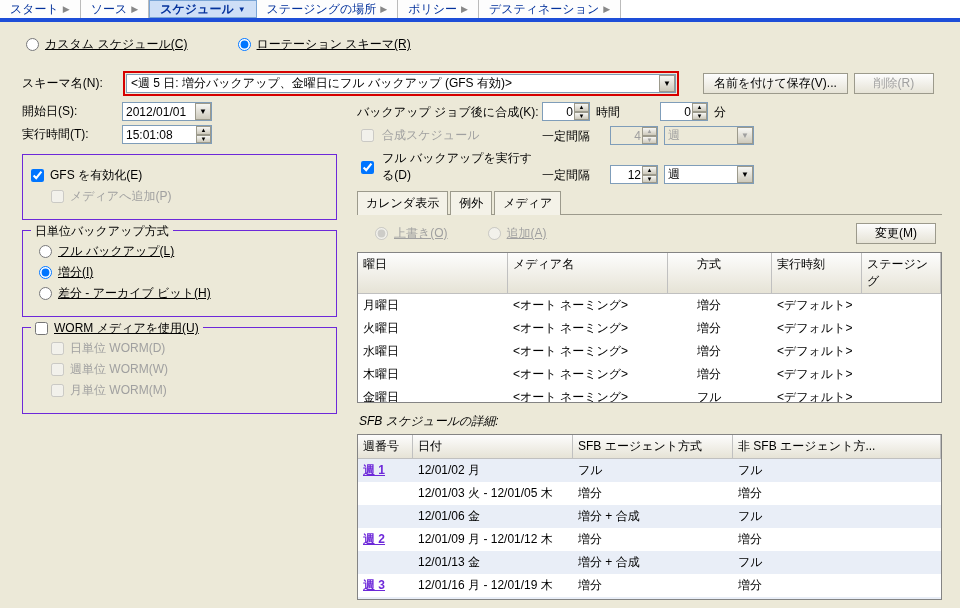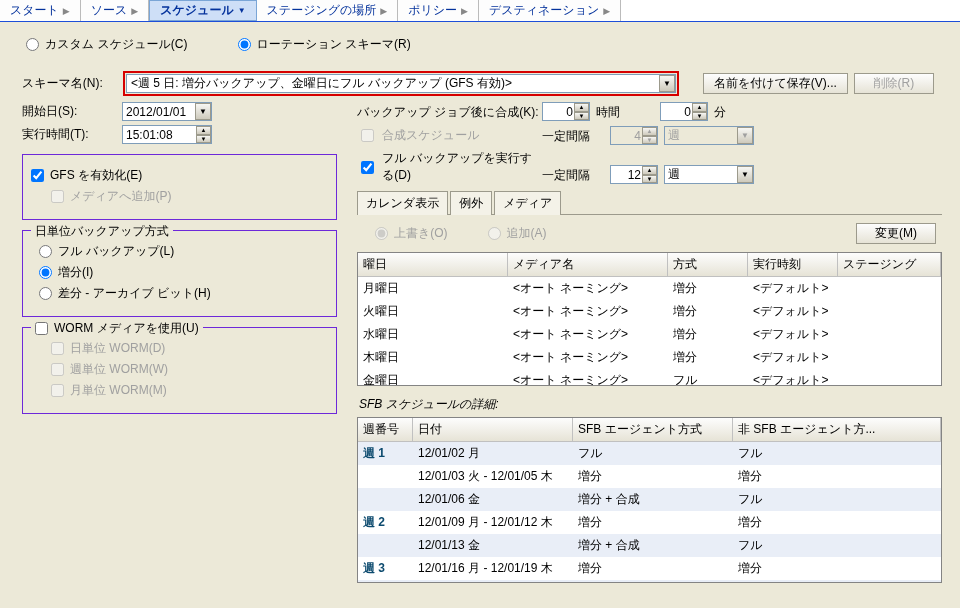--- a/index.html
+++ b/index.html
@@ -1,26 +1,26 @@
 <!DOCTYPE html>
 <html><head>
 <meta charset="utf-8">
 <style>
   * { box-sizing: border-box; font-family: "MS UI Gothic", "Meiryo", sans-serif; font-size: 12px; }
   body { margin: 0; background: #ece9d8; width: 960px; height: 608px; overflow: hidden; }
   
-  .tabs-bar { display: flex; background: #fff; border-bottom: 1px solid #1d4ed8; height: 22px; }
+  .tabs-bar { display: flex; background: #fff; border-bottom: 4px solid #1d4ed8; height: 22px; }
   .tab { padding: 3px 10px; border-right: 1px solid #bbb; cursor: pointer; display: flex; align-items: center; gap: 4px; background: #fdfdfd; color: #04329c; }
   .tab.active { background: #cedff7; color: #04329c; font-weight: bold; border: 1px solid #7aa5d6; text-align: right; }
   .chevron { font-size: 9px; color: #888; }
   .chevron-down { font-size: 8px; }
   
   .content { padding: 14px 18px 6px 22px; }
   .radio-row { display: flex; gap: 50px; margin-bottom: 18px; padding-left: 4px; }
-  .radio-item { display: flex; align-items: center; gap: 6px; }
+  .radio-item { display: flex; align-items: center; gap: 6px; text-decoration: underline; }
   .radio-item input { margin: 0; }
   
   .schema-row { display: flex; align-items: center; gap: 6px; margin-bottom: 6px; }
   .schema-row .label { width: 95px; }
   .schema-select-wrap { border: 2px solid #d60000; padding: 1px; }
   .schema-select { width: 550px; height: 19px; border: 1px solid #7f9db9; background: #fff; padding: 0 18px 0 4px; position: relative; display: flex; align-items: center; }
   .dropdown-btn { position: absolute; right: 0; top: 0; width: 16px; height: 17px; background: linear-gradient(#f7f7f4,#cecabc); border: 1px solid #9c9a8c; display: flex; align-items: center; justify-content: center; font-size: 8px; }
   .btn { height: 21px; padding: 0 10px; border: 1px solid #9c9a8c; background: linear-gradient(#fdfdfd,#e6e3d6); cursor: pointer; min-width: 80px; }
   .btn.disabled { color: #a0a0a0; }
   
@@ -57,31 +57,31 @@
   .rule-radios .radio-item { color: #a0a0a0; }
   
   .grid-wrap { border: 1px solid #848484; background: #fff; }
   .grid-head { display: flex; background: linear-gradient(#fdfdfd,#e6e3d6); border-bottom: 1px solid #c0c0c0; }
   .gh { border-right: 1px solid #c0c0c0; padding: 3px 5px; font-weight: normal; }
   .grid-body { height: 108px; overflow-y: scroll; }
   .grow { display: flex; padding: 2px 0; }
   .gc { padding: 1px 5px; }
   .c1 { width: 150px; }
   .c2 { width: 160px; }
-  .c3 { width: 80px; }
+  .c3 { width: 80px; margin-left: 24px; }
   .c4 { width: 90px; }
   .c5 { flex: 1; }
   
   .sfb-title { margin: 10px 0 4px 2px; font-style: italic; }
   .sfb-body { height: 140px; overflow-y: scroll; }
   .sc1 { width: 55px; }
   .sc2 { width: 160px; }
   .sc3 { width: 160px; }
   .sc4 { flex: 1; }
-  .week-label { color: #0c4a6e; font-weight: bold; }
+  .week-label { color: #6d28d9; font-weight: bold; text-decoration: underline; }
   .srow-alt { background: #e9eef7; }
 </style>
 </head>
 <body>
 
 <div class="tabs-bar">
   <div class="tab">
       <span>スタート</span>
       <span class="chevron">▶</span>
     </div>

